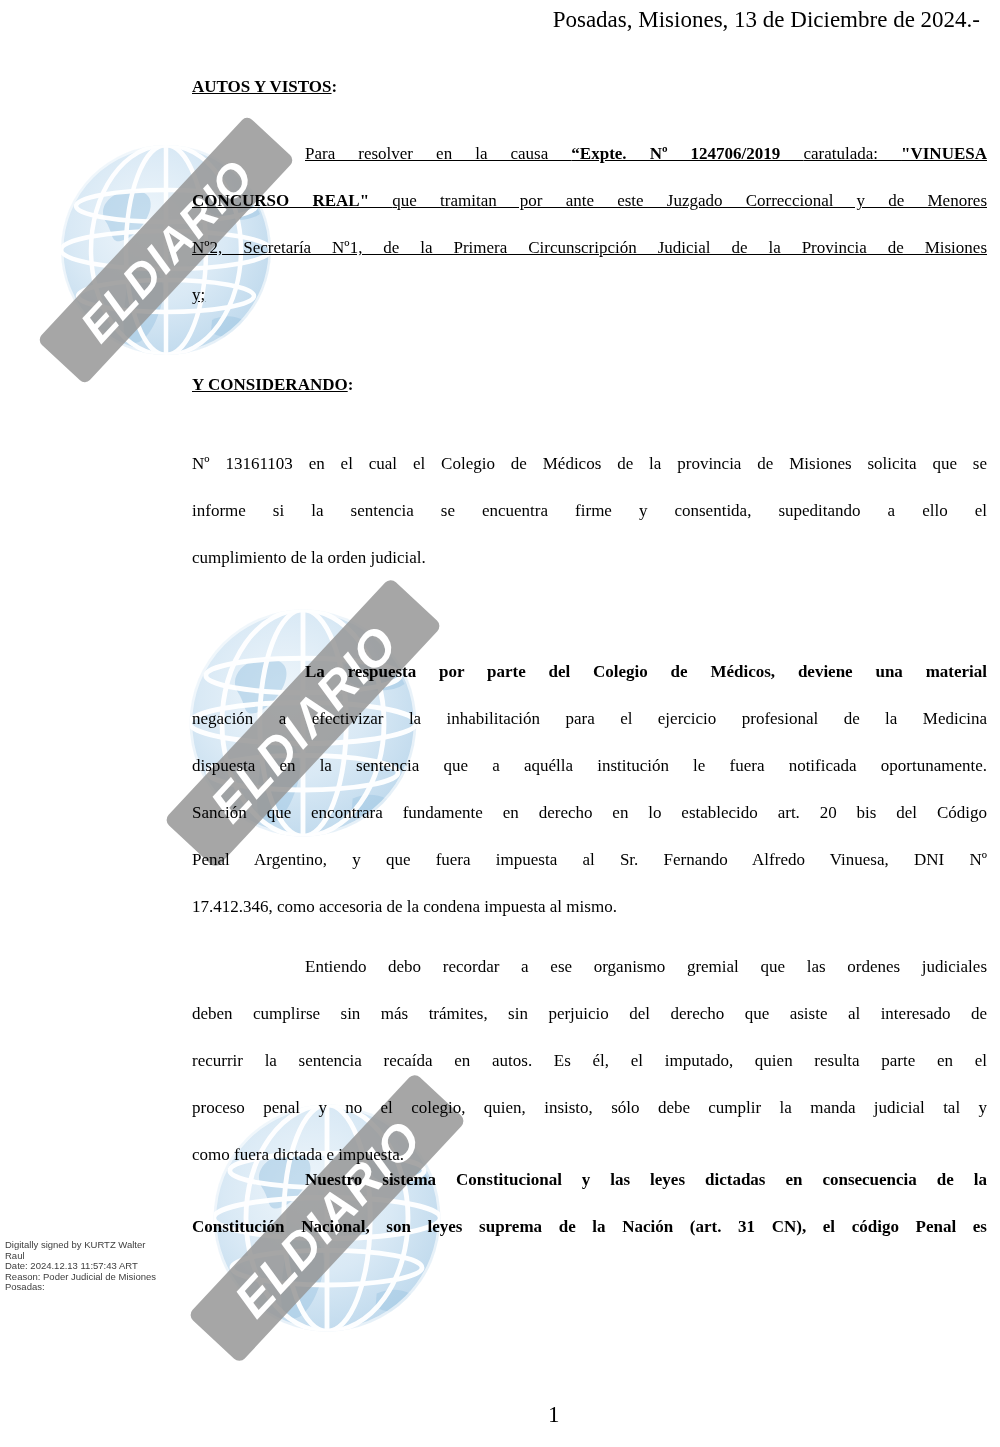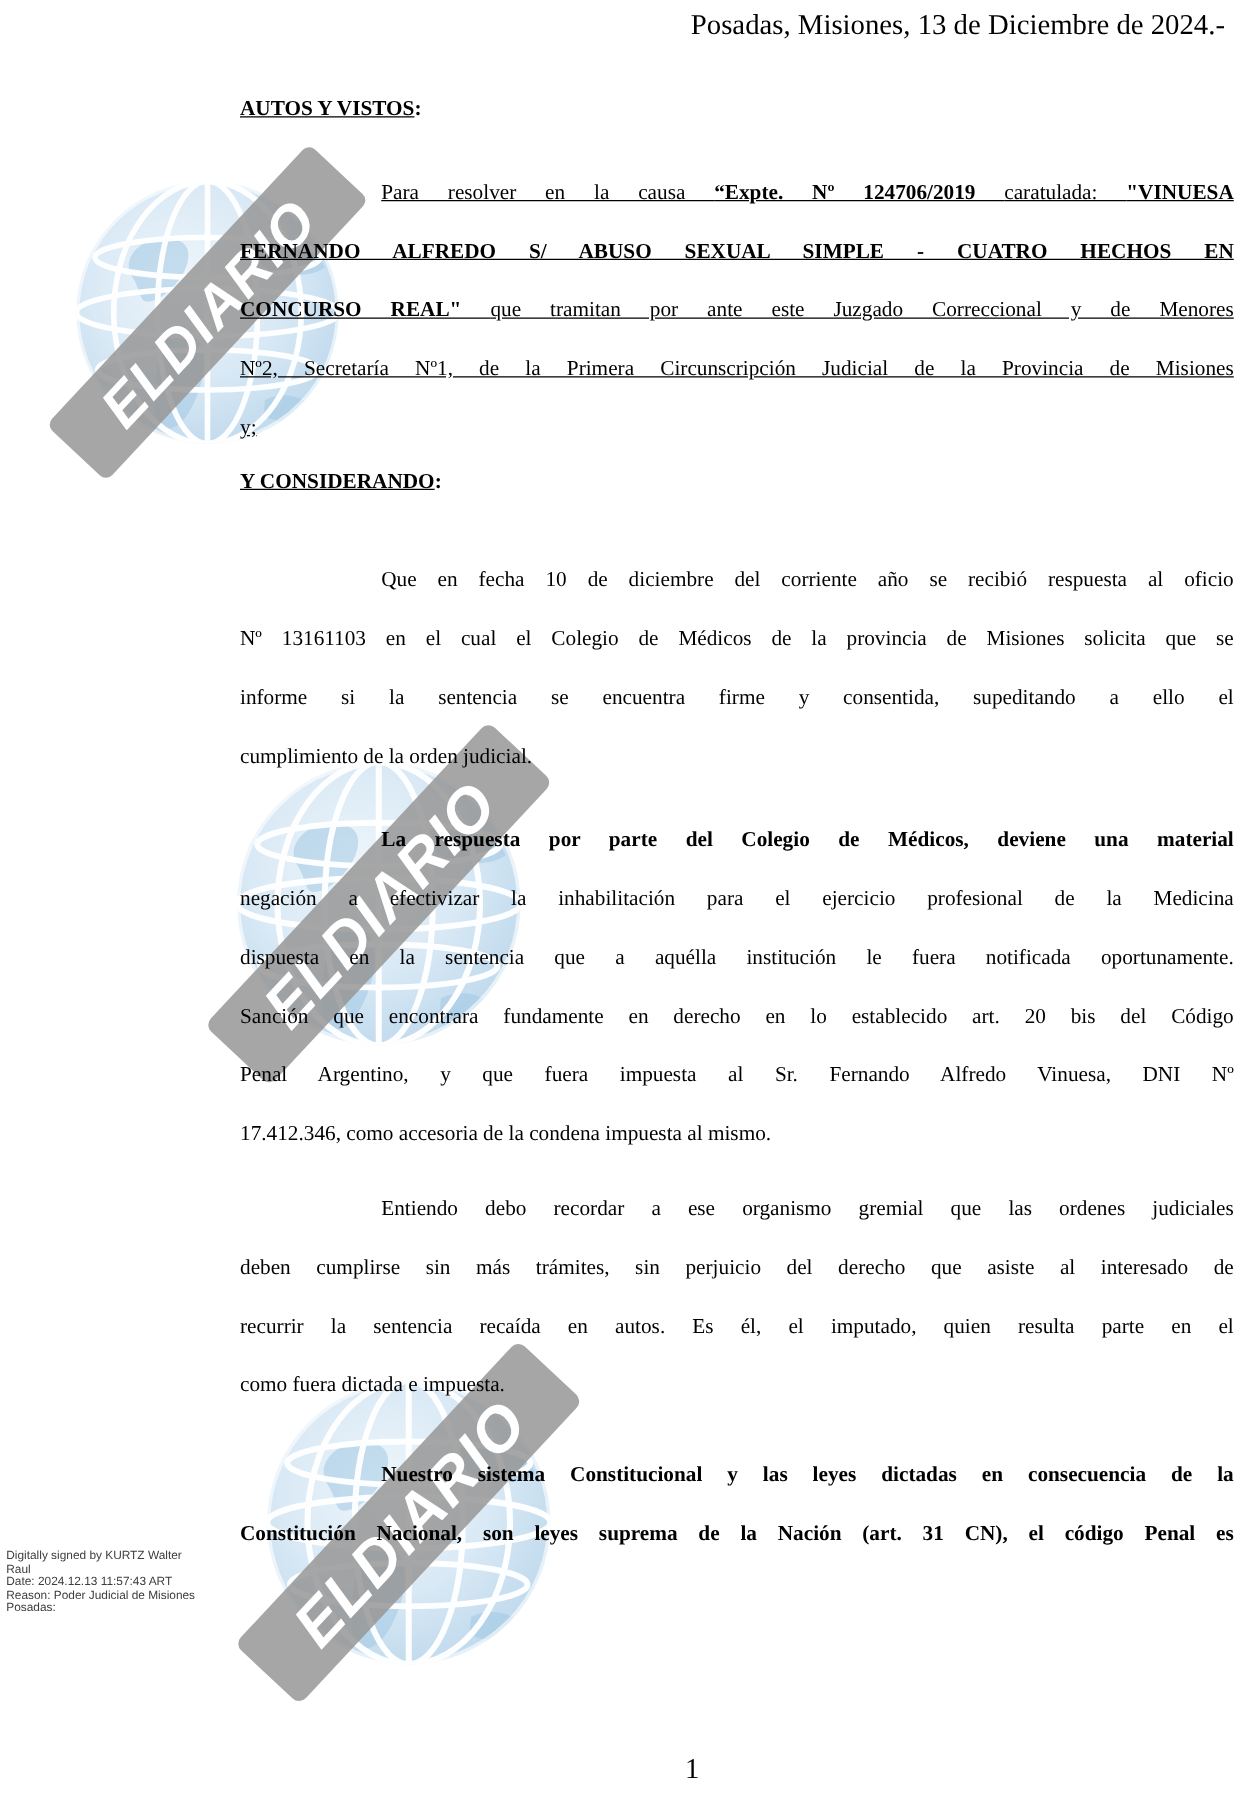--- a/index.html
+++ b/index.html
@@ -82,46 +82,45 @@
     </svg>
 
   <div class="date-line">Posadas, Misiones, 13 de Diciembre de 2024.-</div>
 
   <div>
       <div class="block heading" style="top: 72px;">
         <div class="line last"><span class="b u">AUTOS Y VISTOS</span><span class="b">:</span></div>
       </div>
       <div class="block para" style="top: 130px; text-decoration: underline;">
         <div class="line" style="text-indent: 113px;"><span>Para resolver en la causa </span><span class="b">“Expte. Nº 124706/2019 </span><span>caratulada: </span><span class="b">"VINUESA</span></div>
-        <div class="line"><span class="b">FERNANDO ALFREDO S/ ABUSO SEXUAL SIMPLE - CUATRO HECHOS EN</span></div>
         <div class="line"><span class="b">CONCURSO REAL" </span><span>que tramitan por ante este Juzgado Correccional y de Menores</span></div>
         <div class="line"><span>Nº2, Secretaría Nº1, de la Primera Circunscripción Judicial de la Provincia de Misiones</span></div>
         <div class="line last"><span>y;</span></div>
       </div>
       <div class="block heading" style="top: 370px;">
         <div class="line last"><span class="b u">Y CONSIDERANDO</span><span class="b">:</span></div>
       </div>
       <div class="block para" style="top: 440px;">
-        <div class="line" style="text-indent: 113px;"><span>Que en fecha 10 de diciembre del corriente año se recibió respuesta al oficio</span></div>
         <div class="line"><span>Nº 13161103 en el cual el Colegio de Médicos de la provincia de Misiones solicita que se</span></div>
         <div class="line"><span>informe si la sentencia se encuentra firme y consentida, supeditando a ello el</span></div>
         <div class="line last"><span>cumplimiento de la orden judicial.</span></div>
       </div>
       <div class="block para" style="top: 648px;">
         <div class="line" style="text-indent: 113px; font-weight: bold;"><span>La respuesta por parte del Colegio de Médicos, deviene una material</span></div>
         <div class="line"><span>negación a efectivizar la inhabilitación para el ejercicio profesional de la Medicina</span></div>
         <div class="line"><span>dispuesta en la sentencia que a aquélla institución le fuera notificada oportunamente.</span></div>
         <div class="line"><span>Sanción que encontrara fundamente en derecho en lo establecido art. 20 bis del Código</span></div>
         <div class="line"><span>Penal Argentino, y que fuera impuesta al Sr. Fernando Alfredo Vinuesa, DNI Nº</span></div>
         <div class="line last"><span>17.412.346, como accesoria de la condena impuesta al mismo.</span></div>
       </div>
       <div class="block para" style="top: 943px;">
         <div class="line" style="text-indent: 113px;"><span>Entiendo debo recordar a ese organismo gremial que las ordenes judiciales</span></div>
         <div class="line"><span>deben cumplirse sin más trámites, sin perjuicio del derecho que asiste al interesado de</span></div>
         <div class="line"><span>recurrir la sentencia recaída en autos. Es él, el imputado, quien resulta parte en el</span></div>
+        <div class="line"><span>proceso penal y no el colegio, quien, insisto, sólo debe cumplir la manda judicial tal y</span></div>
         <div class="line last"><span>como fuera dictada e impuesta.</span></div>
       </div>
       <div class="block para" style="top: 1156px; font-weight: bold;">
         <div class="line" style="text-indent: 113px;"><span>Nuestro sistema Constitucional y las leyes dictadas en consecuencia de la</span></div>
         <div class="line"><span>Constitución Nacional, son leyes suprema de la Nación (art. 31 CN), el código Penal es</span></div>
       </div>
     </div>
 
   <div class="signature">
       <div>Digitally signed by KURTZ Walter</div>

